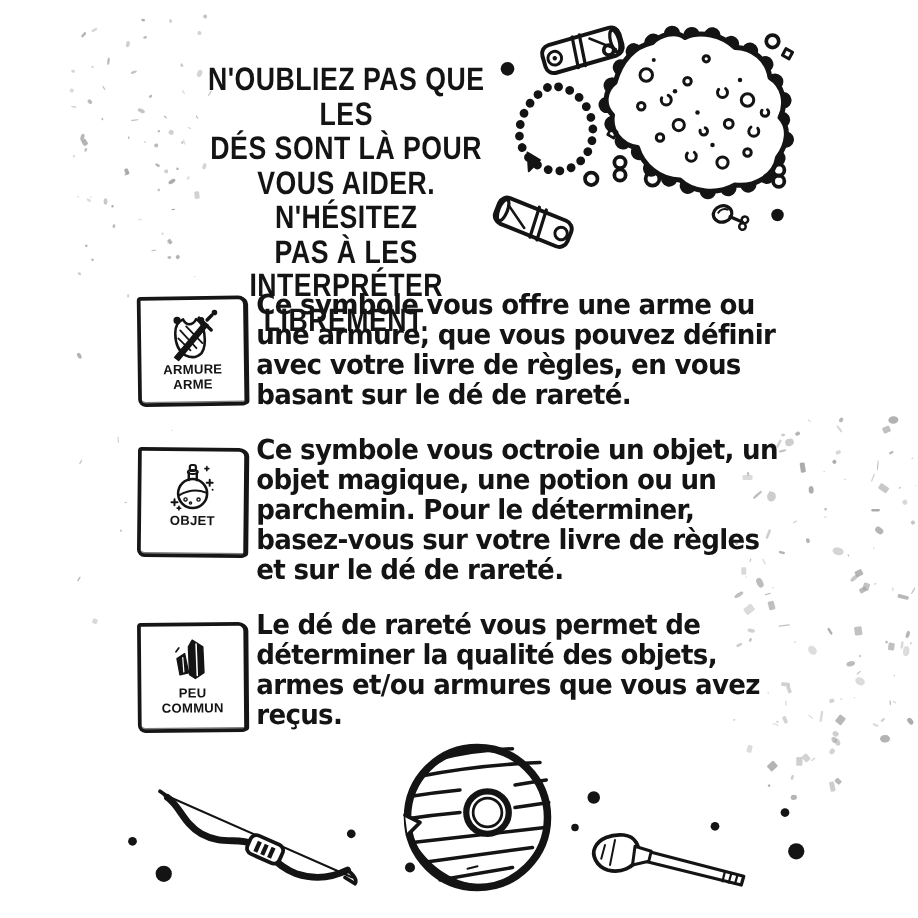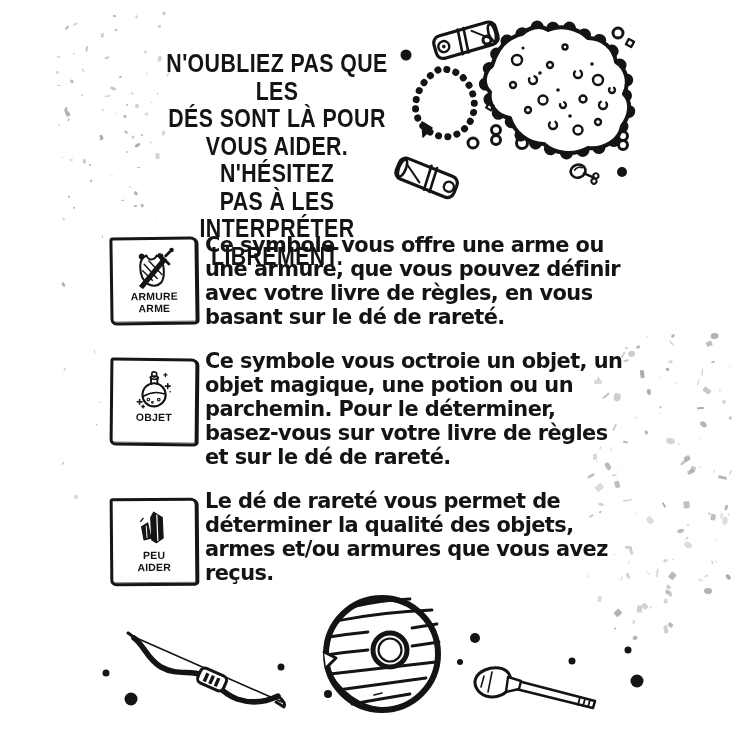--- a/index.html
+++ b/index.html
@@ -389,21 +389,21 @@
   <div>
     <div class="icon-box" style="top:498px;transform:rotate(-0.5deg);">
       <svg class="glyph" width="46" height="46" viewBox="0 0 60 60" fill="none" stroke="#141414" stroke-linecap="round" stroke-linejoin="round">
         <polygon points="30,8 41,15 42,42 33,48 27,44 26,15" fill="#141414" stroke="#141414" stroke-width="1.5"></polygon>
         <path d="M34,12 L35,45" stroke="#ffffff" stroke-width="1.6"></path>
         <polygon points="14,27 22,22 26,42 17,44" fill="#141414" stroke="#141414" stroke-width="1.5"></polygon>
         <path d="M20,26 L21,41" stroke="#ffffff" stroke-width="1.3"></path>
         <path d="M13,20 L16,16" stroke-width="1.8"></path>
       </svg>
       <div class="icon-label">PEU
-AIDER</div>
+COMMUN</div>
     </div>
     <div class="para" style="top:489px;">Le dé de rareté vous permet de
 déterminer la qualité des objets,
 armes et/ou armures que vous avez
 reçus.</div>
   </div>
 
   <svg style="position:absolute;left:98px;top:614px;" width="210" height="105" viewBox="0 0 210 105" fill="none" stroke="#141414" stroke-linecap="round" stroke-linejoin="round">
     <path d="M36,24 C 46,31 49,45 63,53 C 79,62 92,56 104,61 C 117,66 121,78 139,85 C 157,91 170,87 180,82" stroke-width="5.5"></path>
     <path d="M30,19 L40,26 M36,24 C 33,21 31,19 30,19" stroke-width="3"></path>

